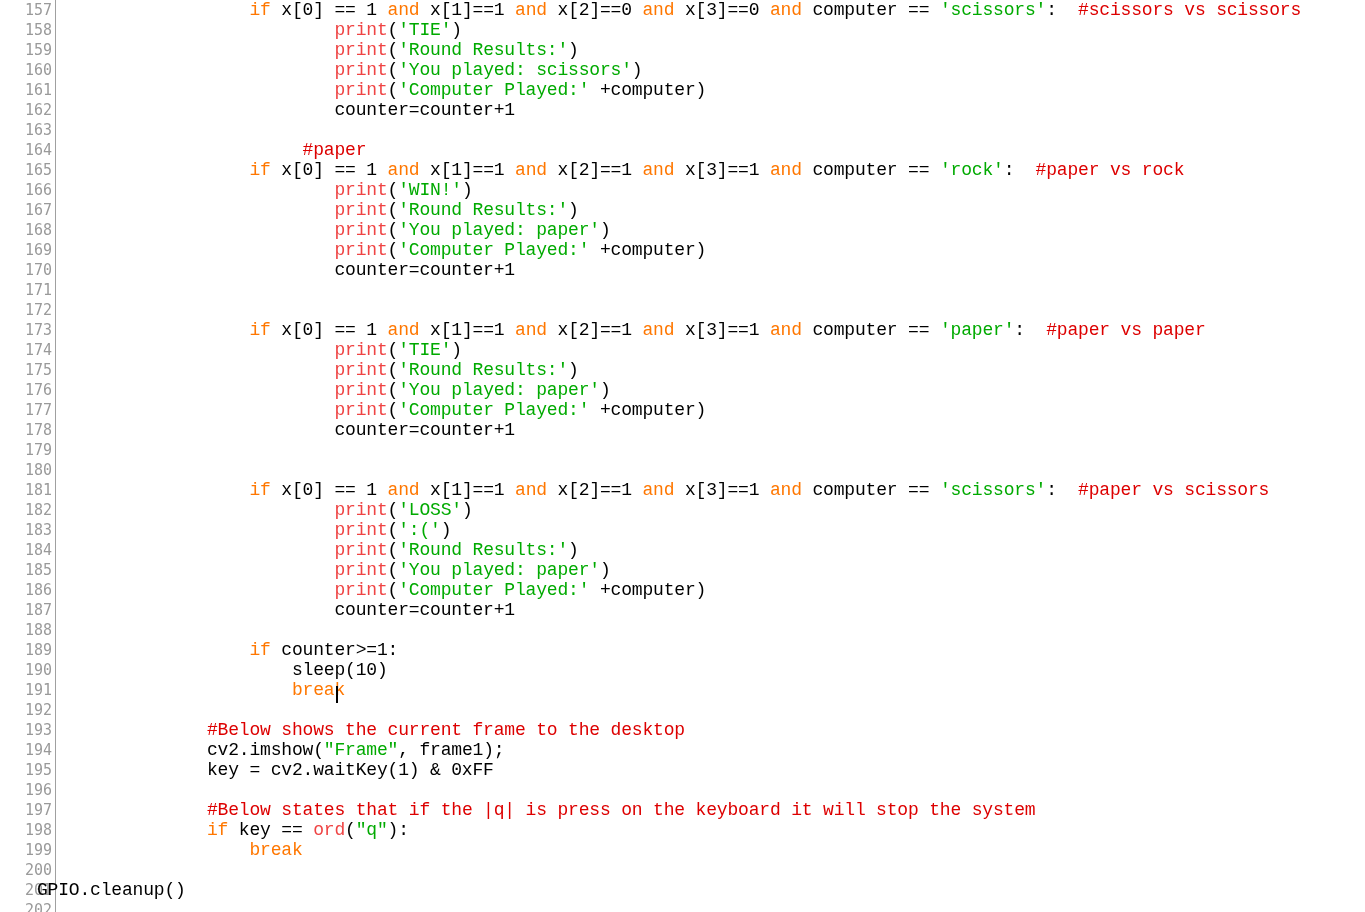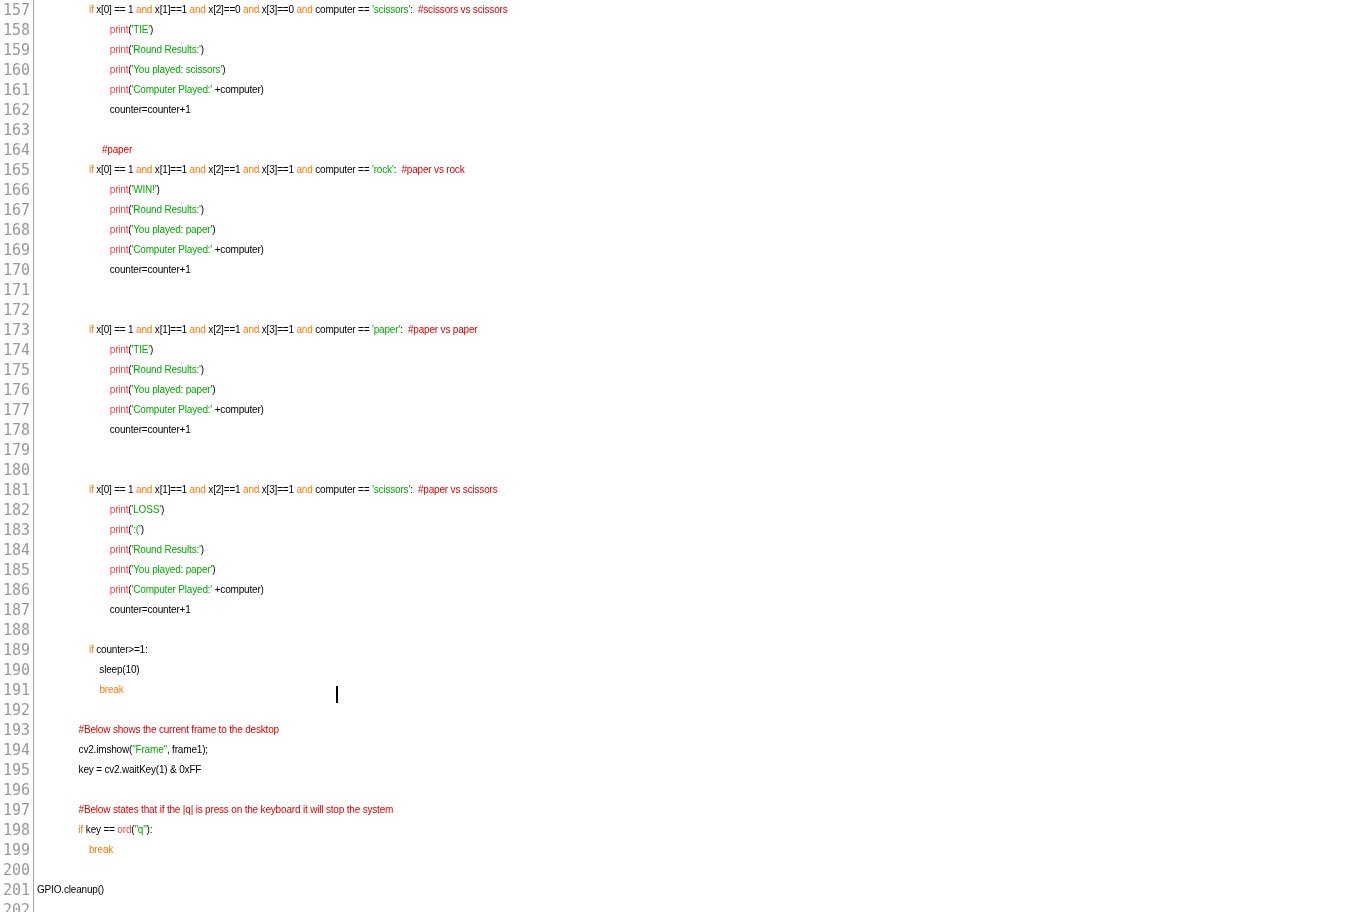--- a/index.html
+++ b/index.html
@@ -17,21 +17,21 @@
     background: #ffffff;
     font-family: "DejaVu Sans Mono", "Liberation Mono", monospace;
     font-size: 15px;
     line-height: 20px;
     white-space: pre;
   }
   #gutter {
     position: absolute;
     left: 0;
     top: 0;
-    width: 34px;
+    width: 56px;
     height: 912px;
     background: #ffffff;
     border-right: 1px solid #a0a0a0;
     box-sizing: border-box;
   }
   #gutter .ln {
     display: block;
     height: 20px;
     line-height: 20px;
     text-align: right;
@@ -45,22 +45,22 @@
     left: 37px;
     top: 0;
     width: 1328px;
     height: 912px;
   }
   #code .cl {
     display: block;
     height: 20px;
     line-height: 20px;
     color: #000000;
-    font-family: Liberation Sans, sans-serif;
-    font-size: 10px;
+    font-family: Liberation Mono, monospace;
+    font-size: 18px;
     letter-spacing: -0.18px;
   }
   .tk-kw   { color: #ff7700; }
   .tk-bi   { color: #ef4444; }
   .tk-str  { color: #00aa00; }
   .tk-cmt  { color: #dd0000; }
   .tk-pl   { color: #000000; }
   #caret {
     position: absolute;
     left: 336px;

